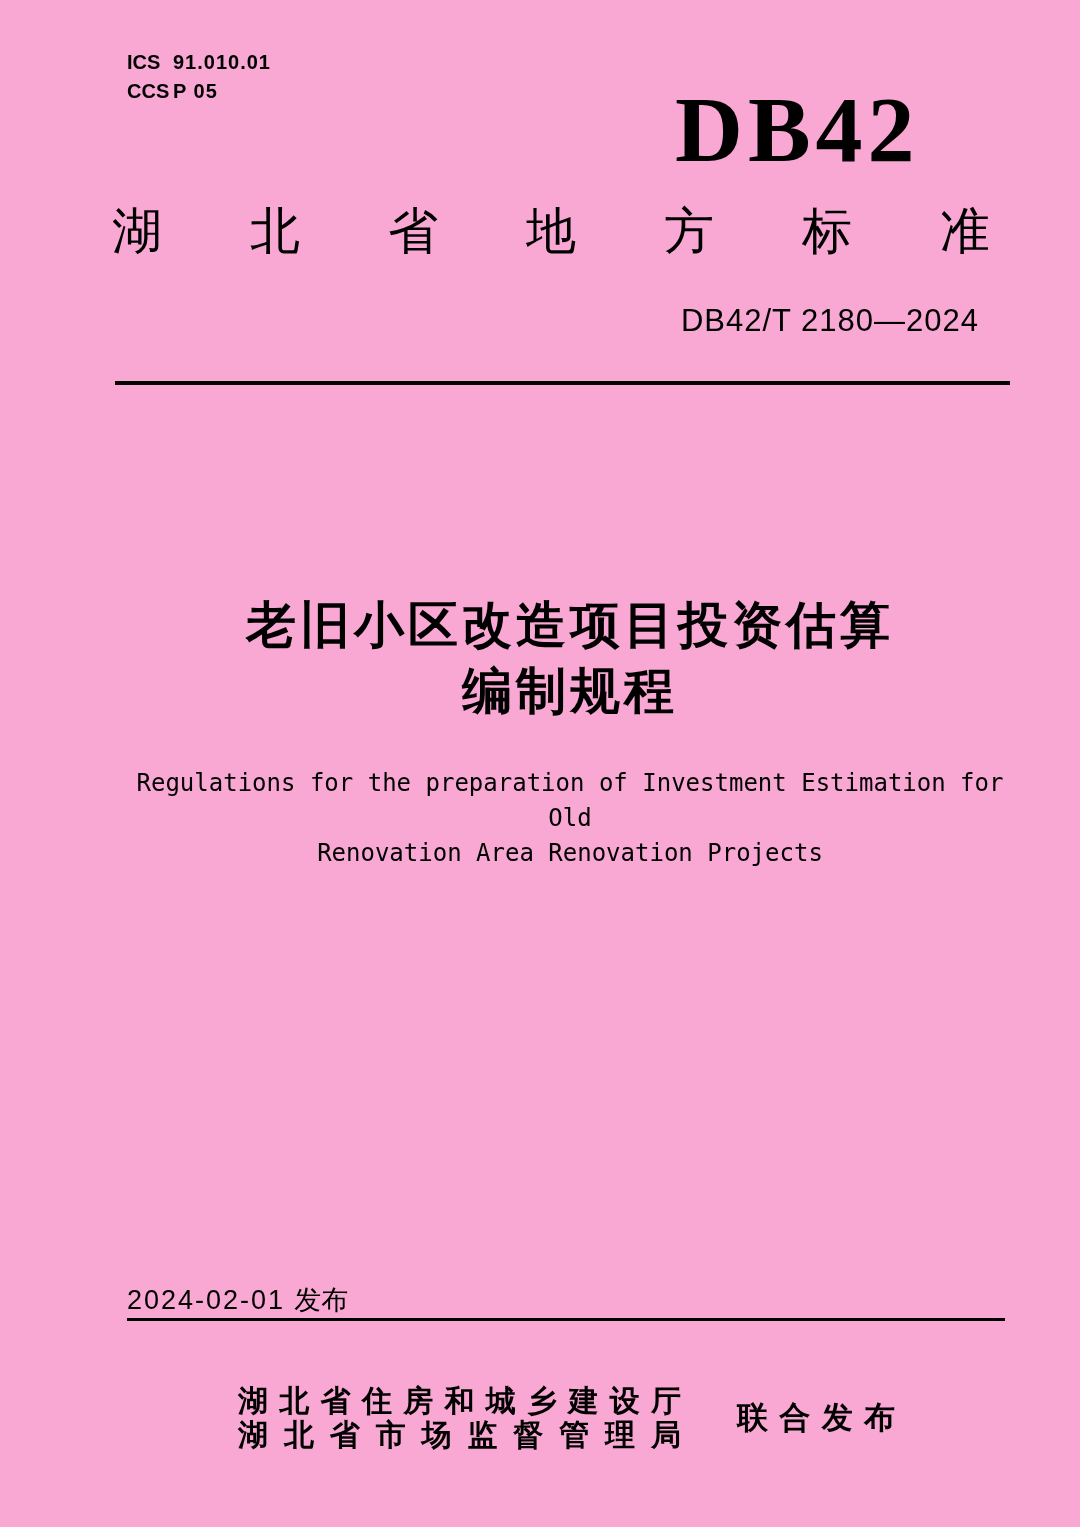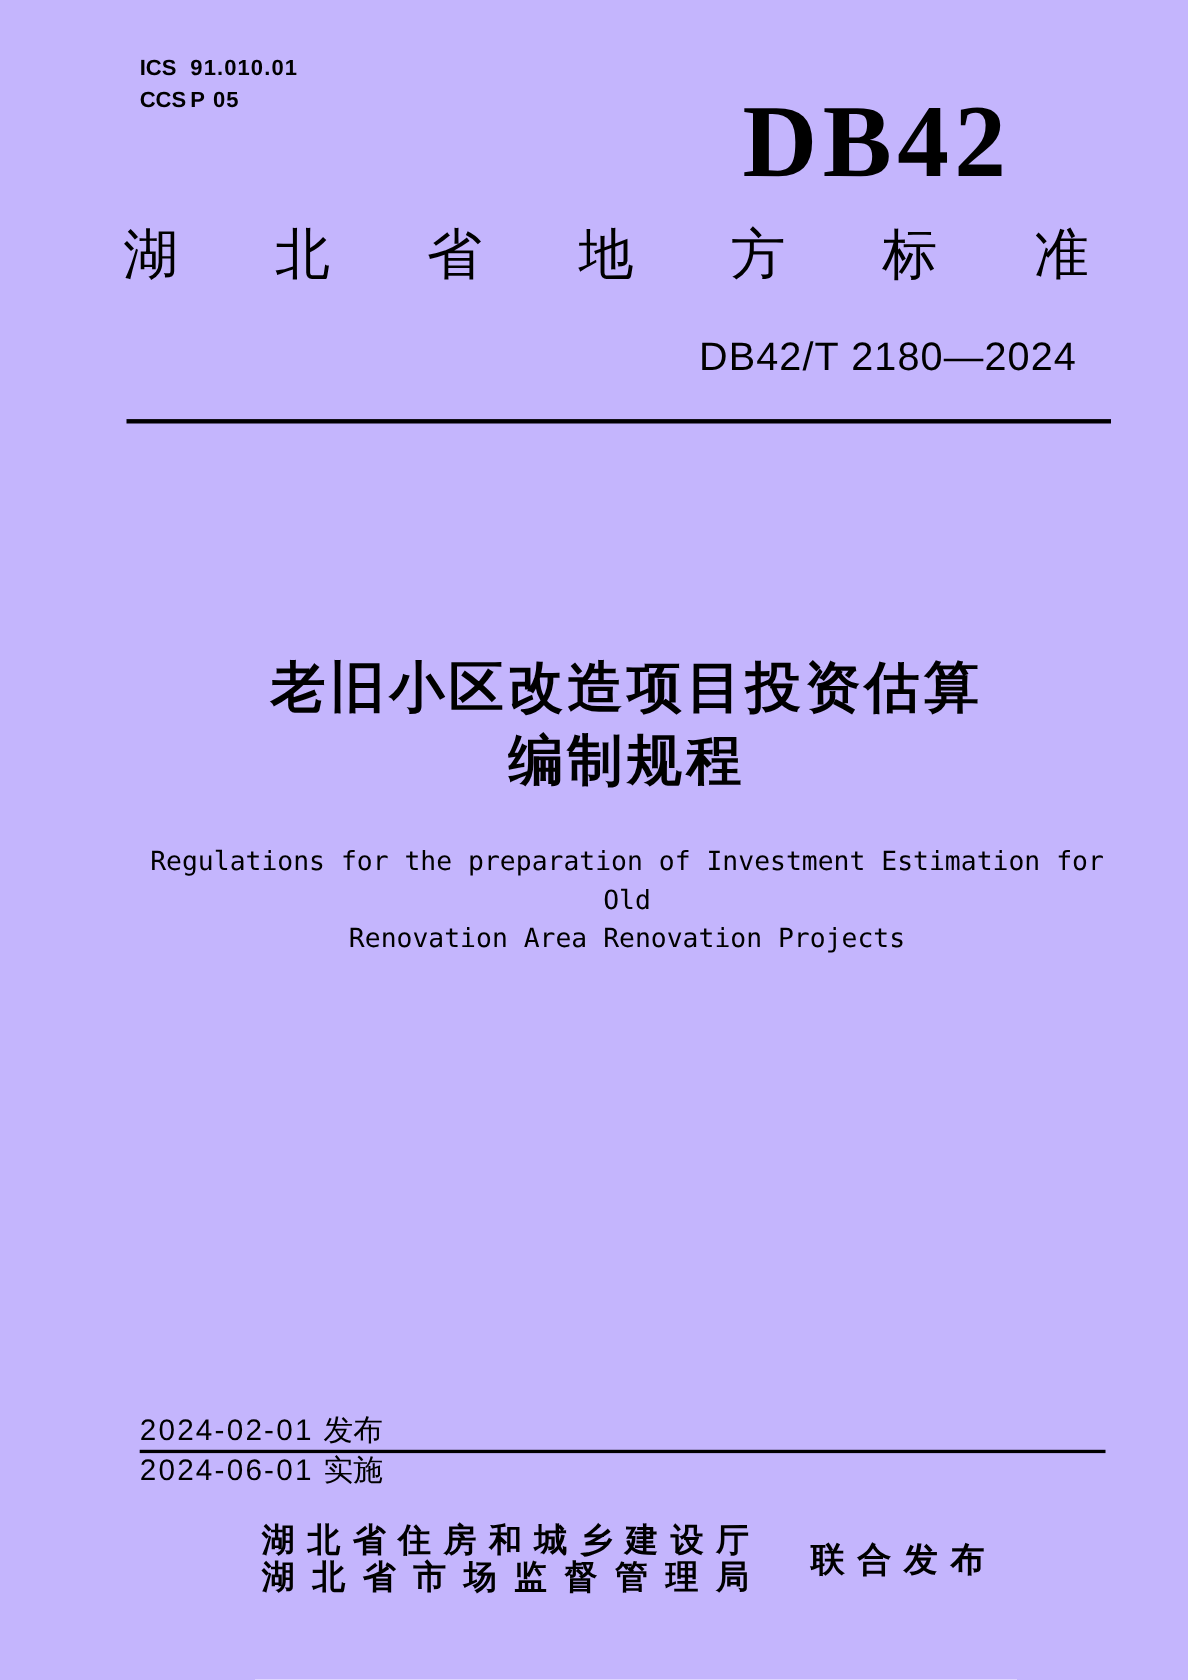--- a/index.html
+++ b/index.html
@@ -4,21 +4,21 @@
 <style>
   html, body {
     margin: 0;
     padding: 0;
     background: #ffffff;
   }
   .page {
     position: relative;
     width: 1080px;
     height: 1527px;
-    background: #c4b5fd;
+    background: #f9a8d4;
     color: #000000;
     font-family: "Liberation Sans", sans-serif;
     overflow: hidden;
   }
 
   
   .ics-block {
     position: absolute;
     left: 127px;
     top: 48px;
@@ -51,21 +51,21 @@
     font-size: 50px;
     line-height: 56px;
     font-weight: 500;
   }
 
   
   .standard-number {
     position: absolute;
     top: 303px;
     right: 101px;
-    font-size: 36px;
+    font-size: 31px;
     font-weight: 500;
     letter-spacing: 1px;
   }
 
   .divider-top {
     position: absolute;
     left: 115px;
     top: 381px;
     width: 895px;
     height: 4px;
@@ -184,23 +184,20 @@
     <div class="title-cn">编制规程</div>
     <div class="title-en">
       <div>Regulations for the preparation of Investment Estimation for Old</div>
       <div>Renovation Area Renovation Projects</div>
     </div>
   </div>
 
   <div class="date-row">
     <div>
       <span class="date-num">2024-02-01</span><span>发布</span>
-    </div>
-    <div>
-      <span class="date-num">2024-06-01</span><span>实施</span>
     </div>
   </div>
 
   <div class="divider-bottom"></div>
 
   <div class="publisher-row">
     <div class="publisher-names">
       <div class="justify-chars">
           <span>湖</span>
           <span>北</span>

